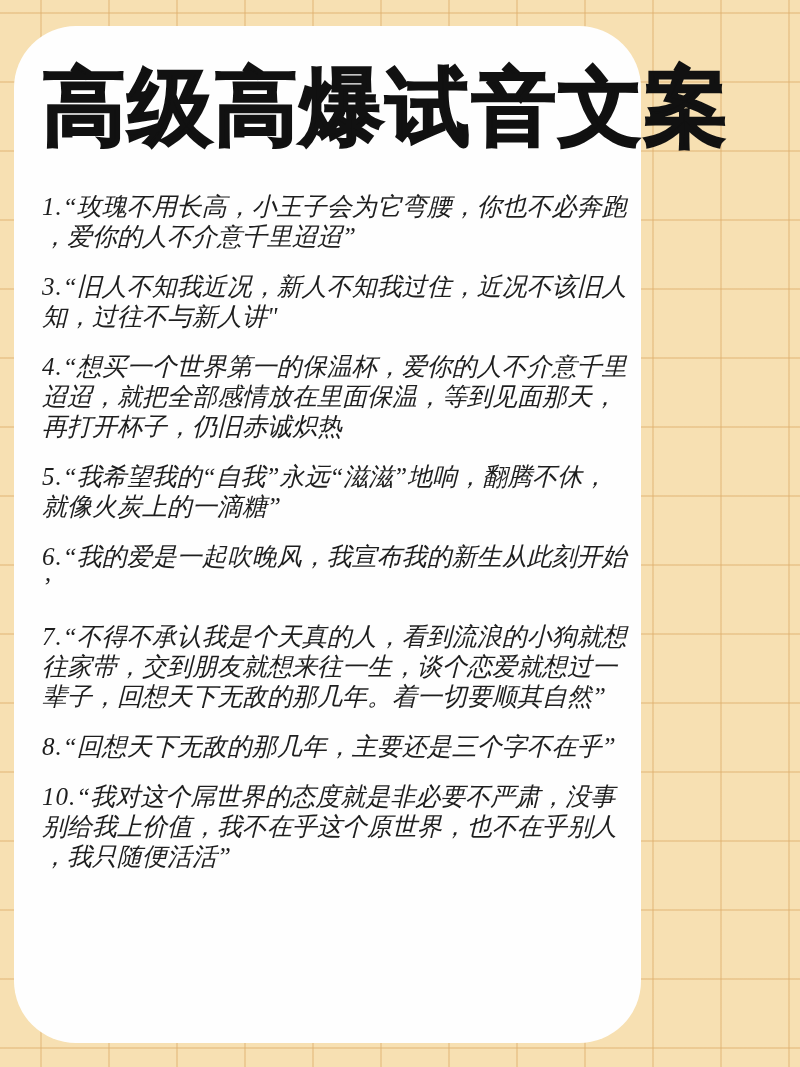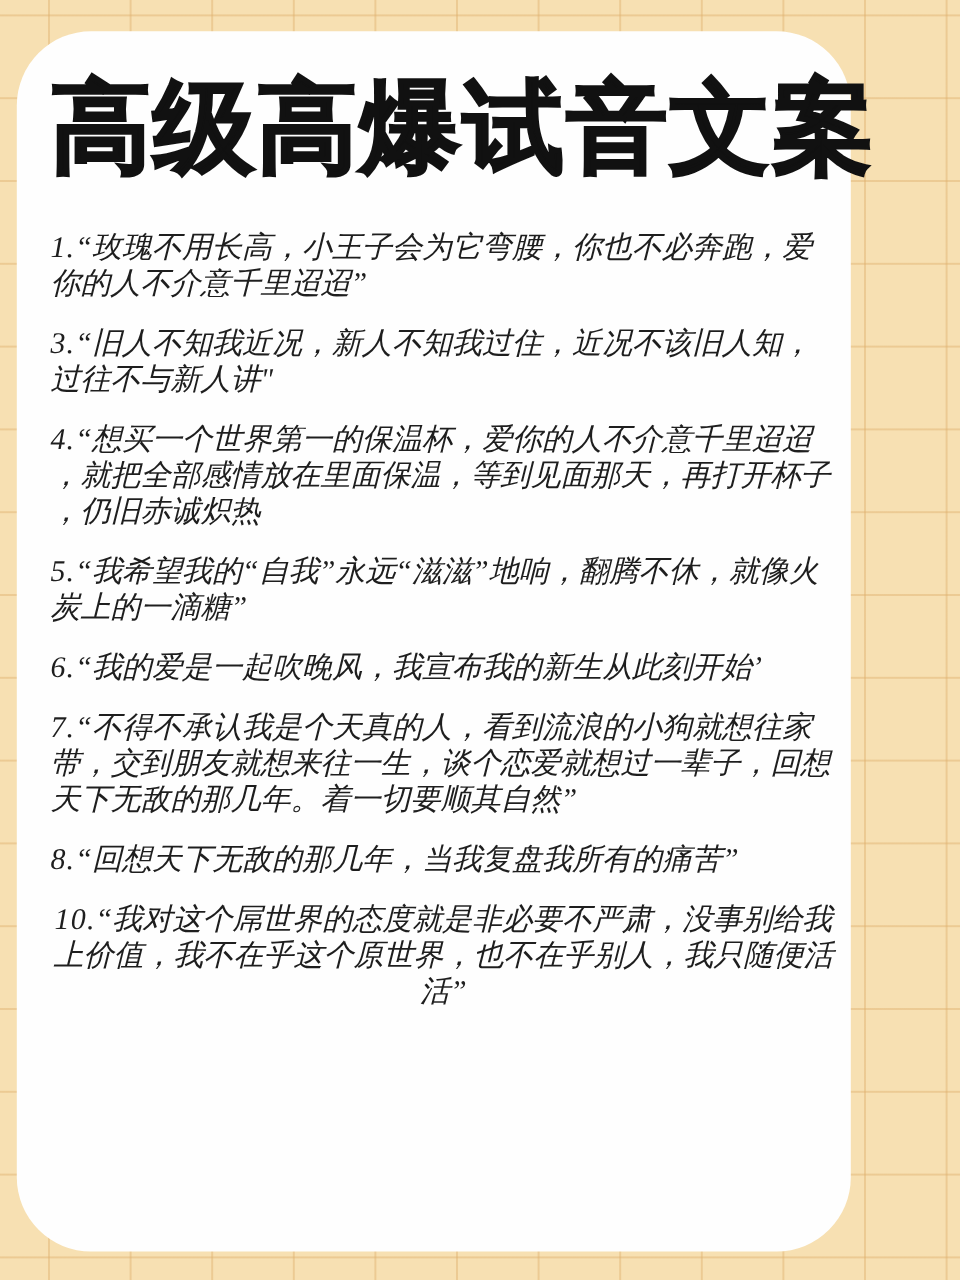--- a/index.html
+++ b/index.html
@@ -20,21 +20,21 @@
     background-image:
       linear-gradient(to right, rgba(222,176,110,0.45) 0, rgba(222,176,110,0.45) 2px, transparent 2px),
       linear-gradient(to bottom, rgba(222,176,110,0.45) 0, rgba(222,176,110,0.45) 2px, transparent 2px);
     background-size: 68px 69px;
     background-position: 40px 12px;
   }
   .card {
     position: absolute;
     left: 14px;
     top: 26px;
-    width: 695px;
+    width: 627px;
     height: 1017px;
     background: #fefefe;
     border-radius: 62px;
     box-sizing: border-box;
     padding: 22px 12px 0 28px;
   }
   .title {
     margin: 12px 0 0 0;
     text-align: center;
     font-size: 84px;
@@ -52,36 +52,35 @@
   .quote {
     margin: 0 0 20px 0;
     font-size: 25px;
     line-height: 30px;
     color: #1e1e1e;
     line-break: anywhere;
     font-weight: 500;
   }
   .quote:last-child {
     margin-bottom: 0;
-    text-align: center;
   }
   .quote .num {
     letter-spacing: 1px;
   }
 </style>
 </head>
 <body>
 
 <div class="page">
   <div class="card">
     <h1 class="title">高级高爆试音文案</h1>
     <div class="quotes">
       <p class="quote"><span class="num">1.</span><span>“玫瑰不用长高，小王子会为它弯腰，你也不必奔跑，爱你的人不介意千里迢迢”</span></p>
       <p class="quote"><span class="num">3.</span><span>“旧人不知我近况，新人不知我过住，近况不该旧人知，过往不与新人讲"</span></p>
       <p class="quote"><span class="num">4.</span><span>“想买一个世界第一的保温杯，爱你的人不介意千里迢迢，就把全部感情放在里面保温，等到见面那天，再打开杯子，仍旧赤诚炽热</span></p>
       <p class="quote"><span class="num">5.</span><span>“我希望我的“自我”永远“滋滋”地响，翻腾不休，就像火炭上的一滴糖”</span></p>
       <p class="quote"><span class="num">6.</span><span>“我的爱是一起吹晚风，我宣布我的新生从此刻开始’</span></p>
       <p class="quote"><span class="num">7.</span><span>“不得不承认我是个天真的人，看到流浪的小狗就想往家带，交到朋友就想来往一生，谈个恋爱就想过一辈子，回想天下无敌的那几年。着一切要顺其自然”</span></p>
-      <p class="quote"><span class="num">8.</span><span>“回想天下无敌的那几年，当我复盘我所有的痛苦”</span></p>
+      <p class="quote"><span class="num">8.</span><span>“回想天下无敌的那几年，主要还是三个字不在乎”</span></p>
       <p class="quote"><span class="num">10.</span><span>“我对这个屌世界的态度就是非必要不严肃，没事别给我上价值，我不在乎这个原世界，也不在乎别人，我只随便活活”</span></p>
     </div>
   </div>
 </div>
 
 </body></html>

